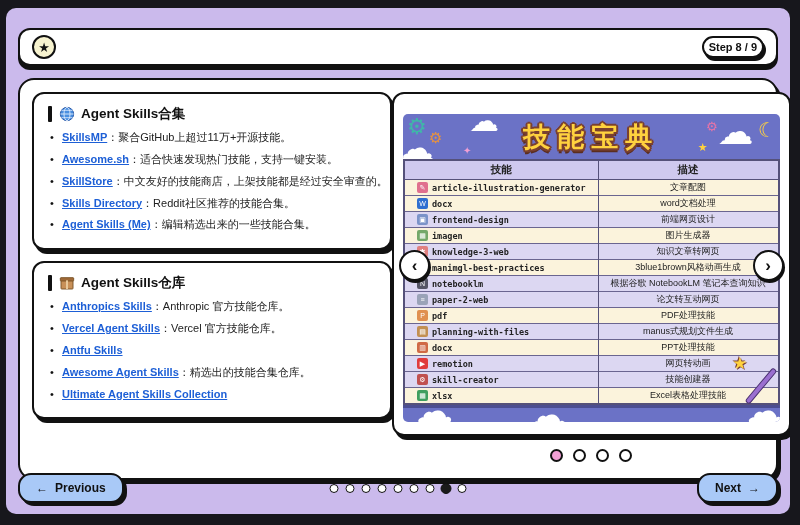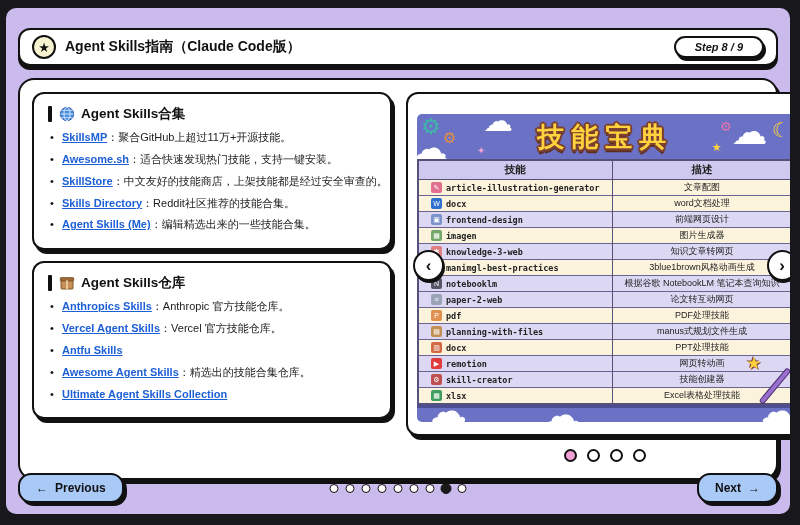--- a/index.html
+++ b/index.html
@@ -12,27 +12,27 @@
 
   
   .topbar { position:absolute; left:12px; right:12px; top:20px; height:38px;
     background:#fff; border:2px solid #111; border-radius:12px;
     box-shadow:0 4px 0 #111; display:flex; align-items:center; padding:0 12px; }
   .star-badge { width:24px; height:24px; border-radius:50%; background:#f7f3cf;
     border:2px solid #111; display:flex; align-items:center; justify-content:center;
     font-size:13px; line-height:1; color:#111; flex:0 0 auto; }
   .topbar-title { font-size:14px; font-weight:bold; color:#111; margin-left:9px; }
   .step-pill { margin-left:auto; background:#fff; border:2px solid #111;
-    border-radius:999px; padding:3px 19px; font-size:11px; font-weight:bold;
-    color:#111; box-shadow:2px 3px 0 #111;font-style:italic; }
+    border-radius:999px; padding:3px 5px; font-size:11px; font-weight:bold;
+    color:#111; box-shadow:2px 3px 0 #111; }
 
   
   .main { position:absolute; left:12px; right:12px; top:70px; height:402px;
     background:#fff; border:2px solid #111; border-radius:16px;
-    box-shadow:3px 4px 0 #111; padding:12px; display:flex; gap:14px; }
+    box-shadow:3px 4px 0 #111; padding:12px; display:flex; }
   .leftcol { width:360px; flex:0 0 auto; display:flex; flex-direction:column; gap:11px; }
   .card { background:#fff; border:2px solid #111; border-radius:12px;
     box-shadow:3px 4px 0 #111; padding:11px 14px 9px; }
   .card-title { display:flex; align-items:center; margin-bottom:4px; }
   .tbar { width:4px; height:16px; background:#111; margin-right:7px; border-radius:1px; }
   .ticon { width:16px; height:16px; margin-right:6px; flex:0 0 auto; }
   .card-title span.t { font-size:13.5px; font-weight:bold; color:#111; }
   .card ul { list-style:none; }
   .card li { font-size:11px; color:#222; margin:7px 0; padding-left:14px;
     position:relative; line-height:1.35; white-space:nowrap; }
@@ -104,21 +104,20 @@
 </head>
 <body>
 
 <div class="frame">
 <div class="page">
 
   <div class="topbar">
     <div class="star-badge">
       <span>★</span>
     </div>
-    <div class="topbar-title">Agent Skills指南（Claude Code版）</div>
     <div class="step-pill">Step 8 / 9</div>
   </div>
 
   <div class="main">
 
     <div class="leftcol">
 
       <div class="card">
         <div class="card-title">
           <div class="tbar"></div>

